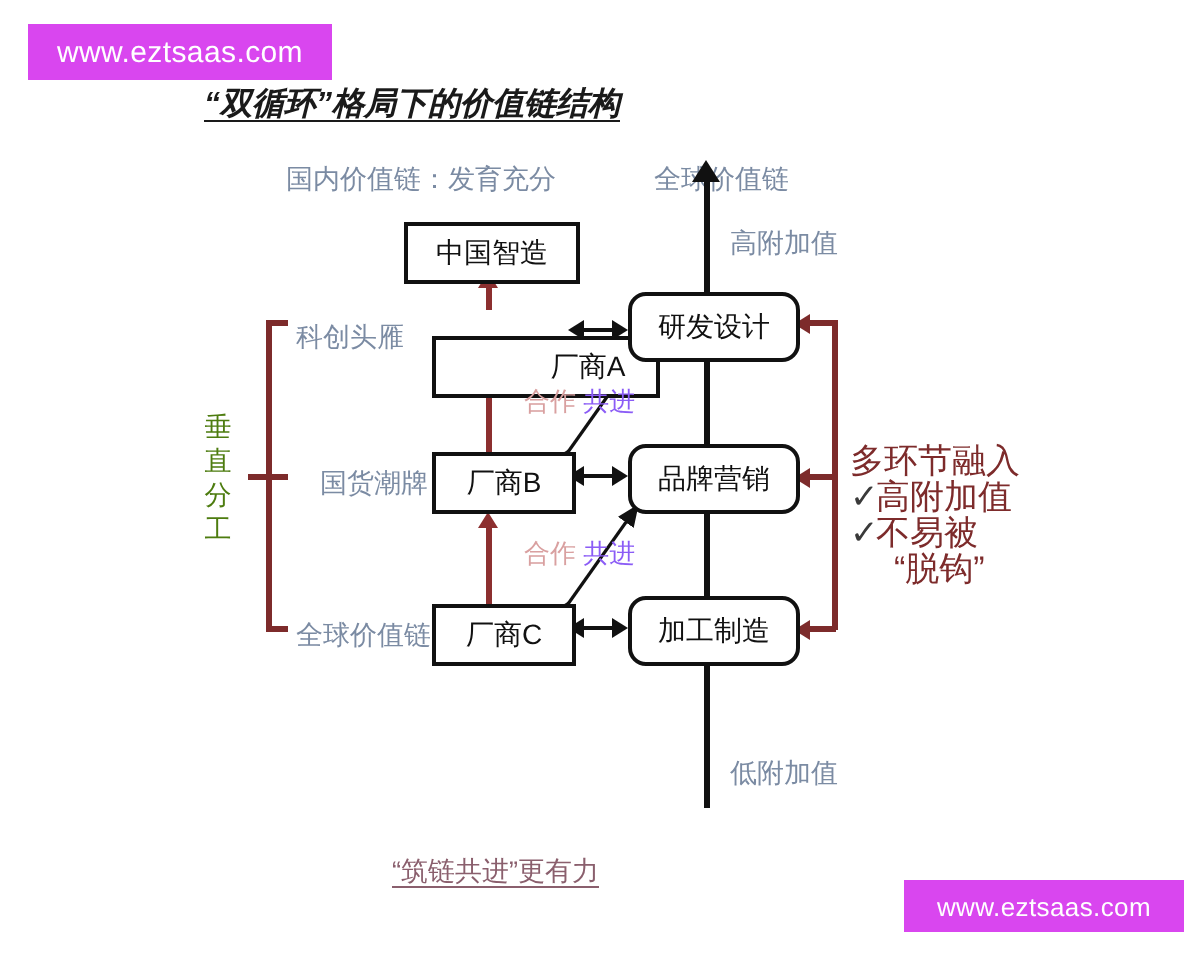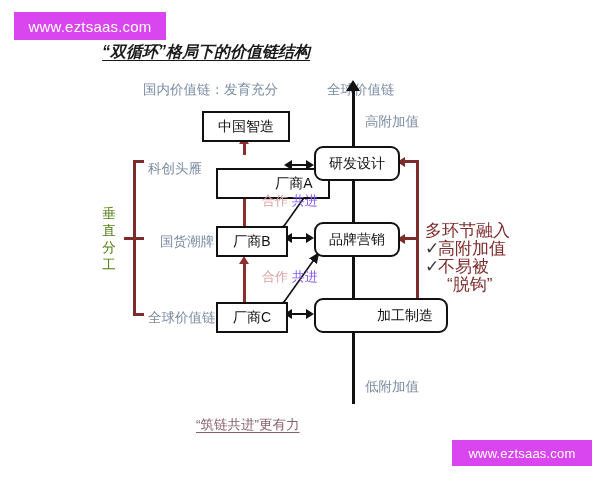--- a/index.html
+++ b/index.html
@@ -52,21 +52,21 @@
     font-size:14px;color:#111111;white-space:nowrap;
     z-index:6;
   }
   .box.round{border-radius:9px;}
   #box-zhizao{left:202px;top:111px;width:84px;height:27px;}
   #box-a{left:216px;top:168px;width:68px;height:27px;padding-left:42px;}
   #box-b{left:216px;top:226px;width:68px;height:27px;}
   #box-c{left:216px;top:302px;width:68px;height:27px;}
   #box-rd{left:314px;top:146px;width:82px;height:31px;}
   #box-brand{left:314px;top:222px;width:82px;height:31px;text-align:center;}
-  #box-mfg{left:314px;top:298px;width:82px;height:31px;padding-left:48px;}
+  #box-mfg{left:314px;top:298px;width:82px;height:31px;}
 
   
   #axis{
     position:absolute;left:352px;top:88px;width:3px;height:316px;
     background:#111111;z-index:2;
   }
   #axis-head{
     position:absolute;left:346px;top:80px;width:0;height:0;
     border-left:7px solid transparent;border-right:7px solid transparent;
     border-bottom:11px solid #111111;z-index:3;
@@ -144,21 +144,21 @@
   #rhead-b{left:397px;top:310px;}
 
   #rnote{
     position:absolute;left:425px;top:222px;width:95px;
     color:#7d2b2b;font-size:17px;line-height:18px;z-index:5;
   }
   #rnote .ln{white-space:nowrap;}
   #rnote .ck{display:inline-block;width:13px;color:#3a3a3a;}
 
   #bottom-note{
-    position:absolute;left:196px;top:416px;
+    position:absolute;left:196px;top:427px;
     color:#8a5f6d;font-size:13.5px;white-space:nowrap;
     text-decoration:underline;text-underline-offset:3px;
   }
 </style>
 </head>
 <body>
 
 <div id="root">
 
   <div class="wm" id="wm-top">www.eztsaas.com</div>

